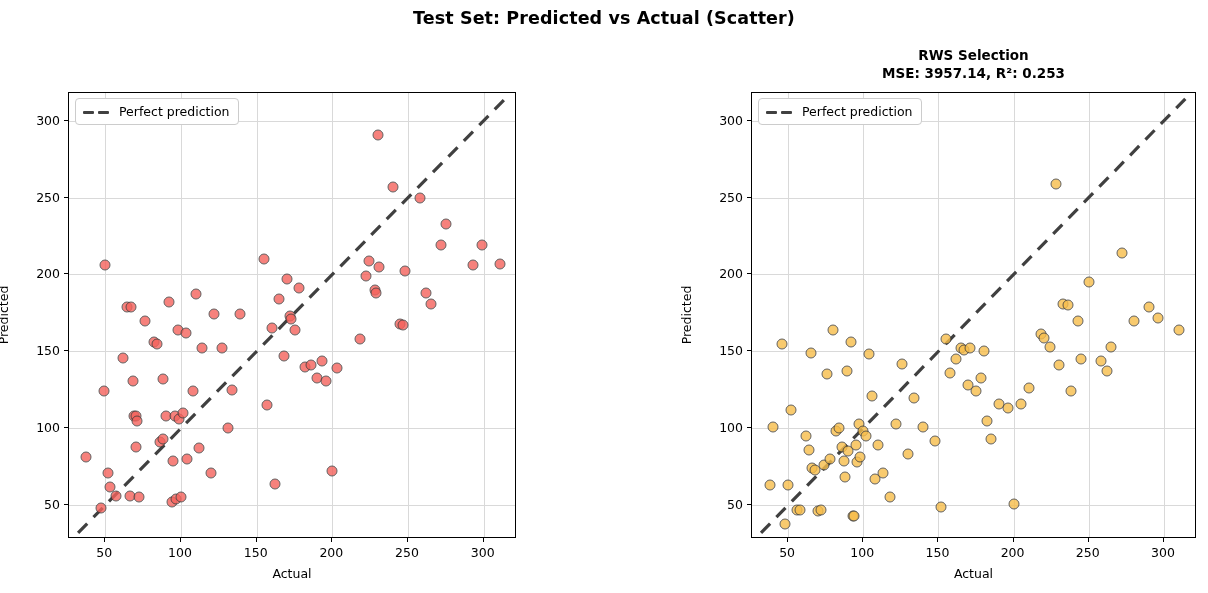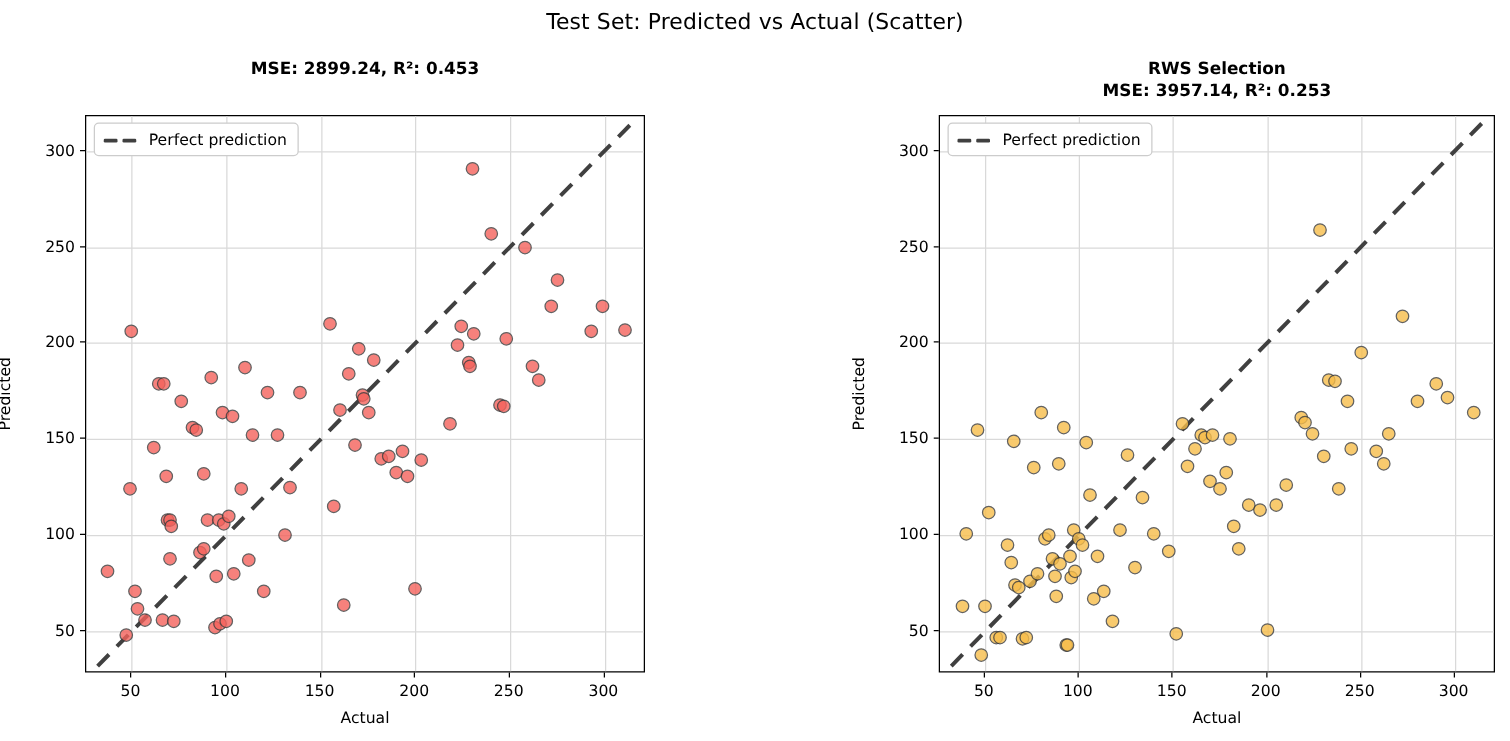--- a/index.html
+++ b/index.html
@@ -21,21 +21,21 @@
     width: 1208px;
     height: 593px;
   }
   .suptitle {
     position: absolute;
     left: 0;
     top: 8px;
     width: 1208px;
     text-align: center;
     font-size: 17.5px;
-    font-weight: normal;
+    font-weight: bold;
     letter-spacing: 0.1px;
   }
   .panel {
     position: absolute;
     top: 0;
     height: 593px;
   }
   .panel-title {
     position: absolute;
     width: 100%;
@@ -127,21 +127,21 @@
     color: #000000;
     white-space: nowrap;
   }
 </style>
 </head>
 <body>
 
 <div id="figure">
   <div class="suptitle">Test Set: Predicted vs Actual (Scatter)</div>
 <div class="panel" style="left: 0px; width: 1208px;">
-      <div class="panel-title" style="left: 8px; width: 568px; top: 46px;"><div>MSE: 2899.24, R²: 0.453</div></div>
+      <div class="panel-title" style="left: 8px; width: 568px; top: 46px;"></div>
       <div class="axes" style="left: 68px; top: 92px; width: 448px; height: 446px;">
         <div class="gridline v" style="left: 36.3243px;"></div>
         <div class="gridline v" style="left: 112px;"></div>
         <div class="gridline v" style="left: 187.676px;"></div>
         <div class="gridline v" style="left: 263.351px;"></div>
         <div class="gridline v" style="left: 339.027px;"></div>
         <div class="gridline v" style="left: 414.703px;"></div>
         <div class="gridline h" style="top: 412.166px;"></div>
         <div class="gridline h" style="top: 335.269px;"></div>
         <div class="gridline h" style="top: 258.372px;"></div>

